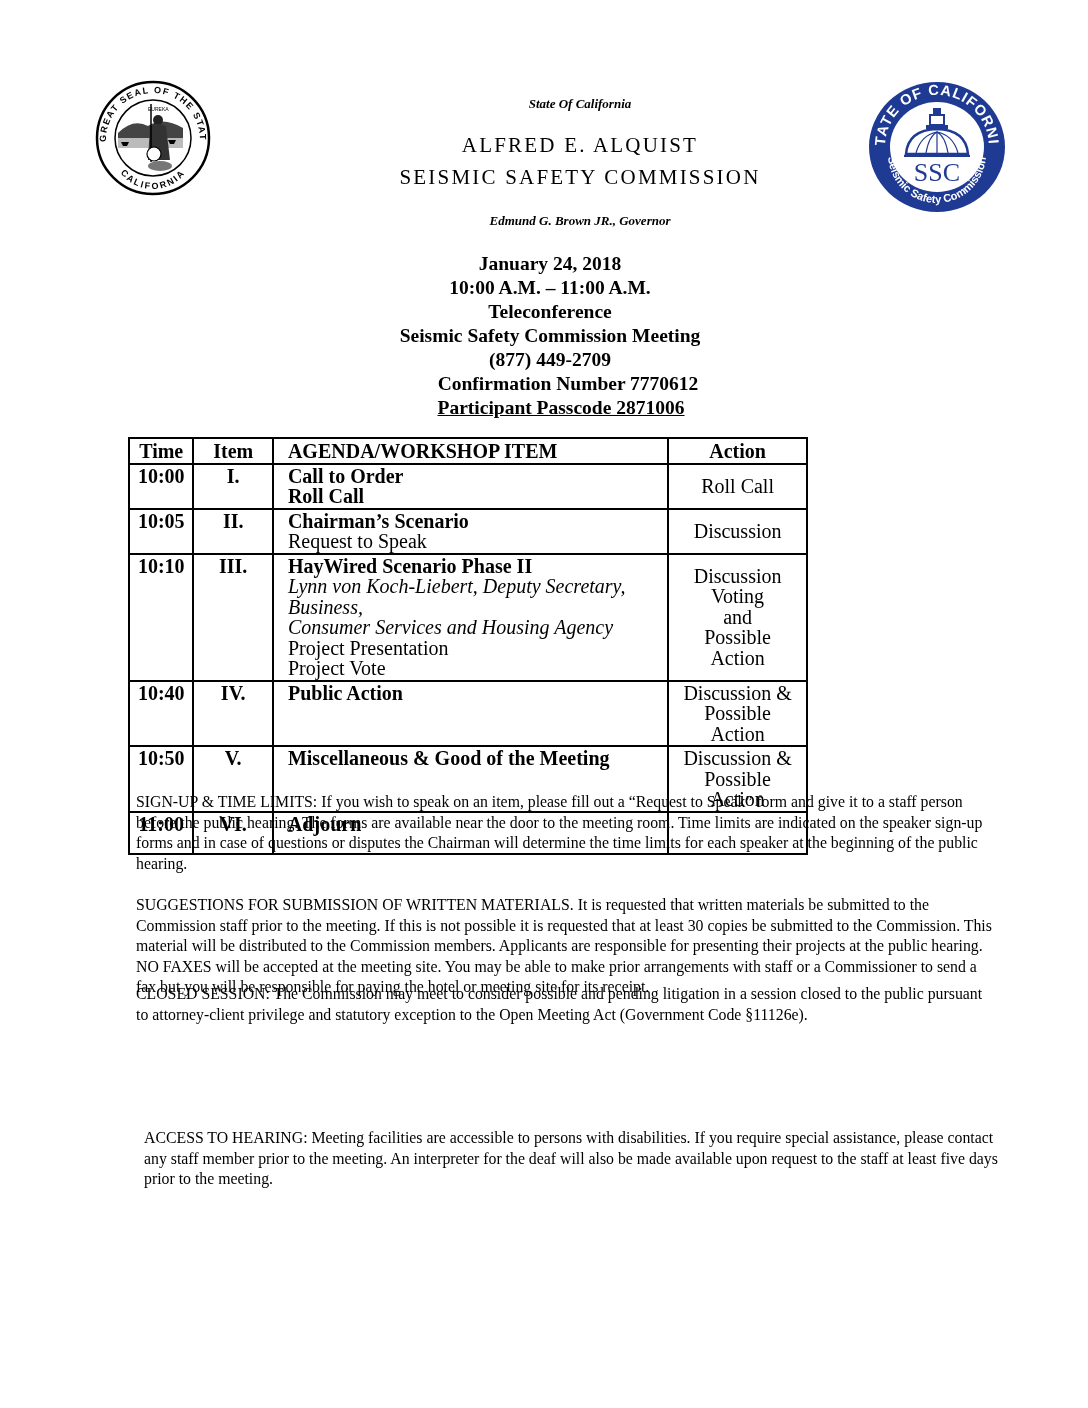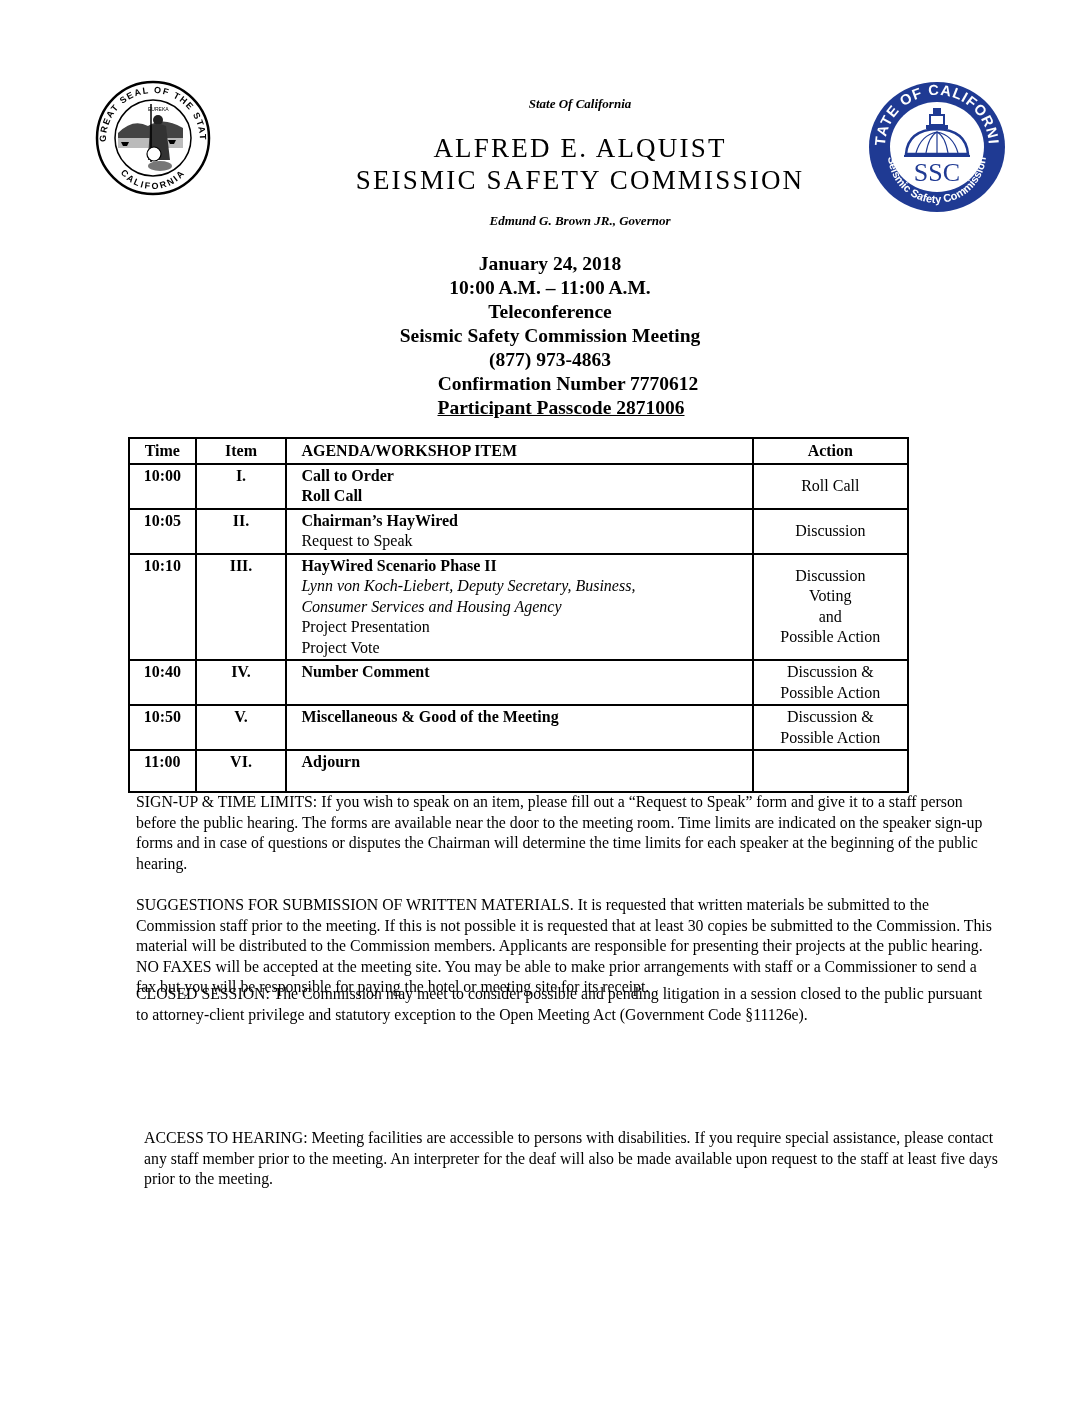--- a/index.html
+++ b/index.html
@@ -12,41 +12,41 @@
     
     #seal-left { left: 88px; top: 78px; width: 130px; height: 120px; }
     #seal-right { left: 866px; top: 80px; width: 142px; height: 134px; }
 
     .state-line {
       left: 330px; width: 500px; top: 96px; text-align: center;
       font-weight: bold; font-style: italic; font-size: 13px;
     }
     .title-line {
       left: 300px; width: 560px; text-align: center;
-      font-size: 27px; letter-spacing: 2.2px; font-weight: normal;
+      font-size: 21px; letter-spacing: 2.2px; font-weight: normal;
     }
     .title-1 { top: 133px; }
     .title-2 { top: 165px; }
     .governor-line {
       left: 330px; width: 500px; top: 213px; text-align: center;
       font-weight: bold; font-style: italic; font-size: 13px;
     }
 
     .meeting-block {
       left: 300px; width: 500px; top: 252px;
       text-align: center; font-weight: bold; font-size: 19.5px; line-height: 24px;
     }
     .meeting-block div { white-space: nowrap; }
     .indent-a { padding-left: 36px; }
     .indent-b { padding-left: 22px; text-decoration: underline; }
 
     
     table.agenda {
-      position: absolute; left: 128px; top: 437px; width: 781px;
-      border-collapse: collapse; font-size: 16px; line-height: 20.5px;
+      position: absolute; left: 128px; top: 437px; width: 680px;
+      border-collapse: collapse; font-size: 20px; line-height: 20.5px;
     }
     table.agenda td, table.agenda th {
       border: 2px solid #000; padding: 1px 6px; vertical-align: top;
     }
     table.agenda th { font-weight: bold; text-align: center; padding-top: 2px; padding-bottom: 1px; }
     table.agenda th.item-head { text-align: left; padding-left: 14px; margin-left: 47px; }
     .col-time { width: 52px; text-align: center; font-weight: bold; }
     .col-item { width: 76px; text-align: center; font-weight: bold; margin-left: 40px; }
     .col-desc { width: 440px; padding-left: 14px !important; }
     .col-action { width: 140px; text-align: center; vertical-align: middle !important; }
@@ -124,21 +124,21 @@
 <div class="abs state-line">State Of California</div>
 <div class="abs title-line title-1">ALFRED E. ALQUIST</div>
 <div class="abs title-line title-2">SEISMIC SAFETY COMMISSION</div>
 <div class="abs governor-line">Edmund G. Brown JR., Governor</div>
 
 <div class="abs meeting-block">
   <div>January 24, 2018</div>
   <div>10:00 A.M. – 11:00 A.M.</div>
   <div>Teleconference</div>
   <div>Seismic Safety Commission Meeting</div>
-  <div>(877) 973-4863</div>
+  <div>(877) 449-2709</div>
   <div class="indent-a">Confirmation Number 7770612</div>
   <div class="indent-b">Participant Passcode 2871006</div>
 </div>
 
 <table class="agenda">
   <thead>
     <tr>
       <th class="col-time">Time</th>
       <th class="col-item">Item</th>
       <th class="item-head col-desc">AGENDA/WORKSHOP ITEM</th>
@@ -156,21 +156,21 @@
       </td>
       <td class="col-action">
         <div>Roll Call</div>
       </td>
     </tr>
 
     <tr>
       <td class="col-time">10:05</td>
       <td class="col-item">II.</td>
       <td class="col-desc">
-        <div class="desc-line bold">Chairman’s HayWired</div>
+        <div class="desc-line bold">Chairman’s Scenario</div>
         <div class="desc-line">Request to Speak</div>
       </td>
       <td class="col-action">
         <div>Discussion</div>
       </td>
     </tr>
 
     <tr>
       <td class="col-time">10:10</td>
       <td class="col-item">III.</td>
@@ -186,21 +186,21 @@
         <div>Voting</div>
         <div>and</div>
         <div>Possible Action</div>
       </td>
     </tr>
 
     <tr>
       <td class="col-time">10:40</td>
       <td class="col-item">IV.</td>
       <td class="col-desc">
-        <div class="desc-line bold">Number Comment</div>
+        <div class="desc-line bold">Public Action</div>
       </td>
       <td class="col-action">
         <div>Discussion &amp;</div>
         <div>Possible Action</div>
       </td>
     </tr>
 
     <tr>
       <td class="col-time">10:50</td>
       <td class="col-item">V.</td>

